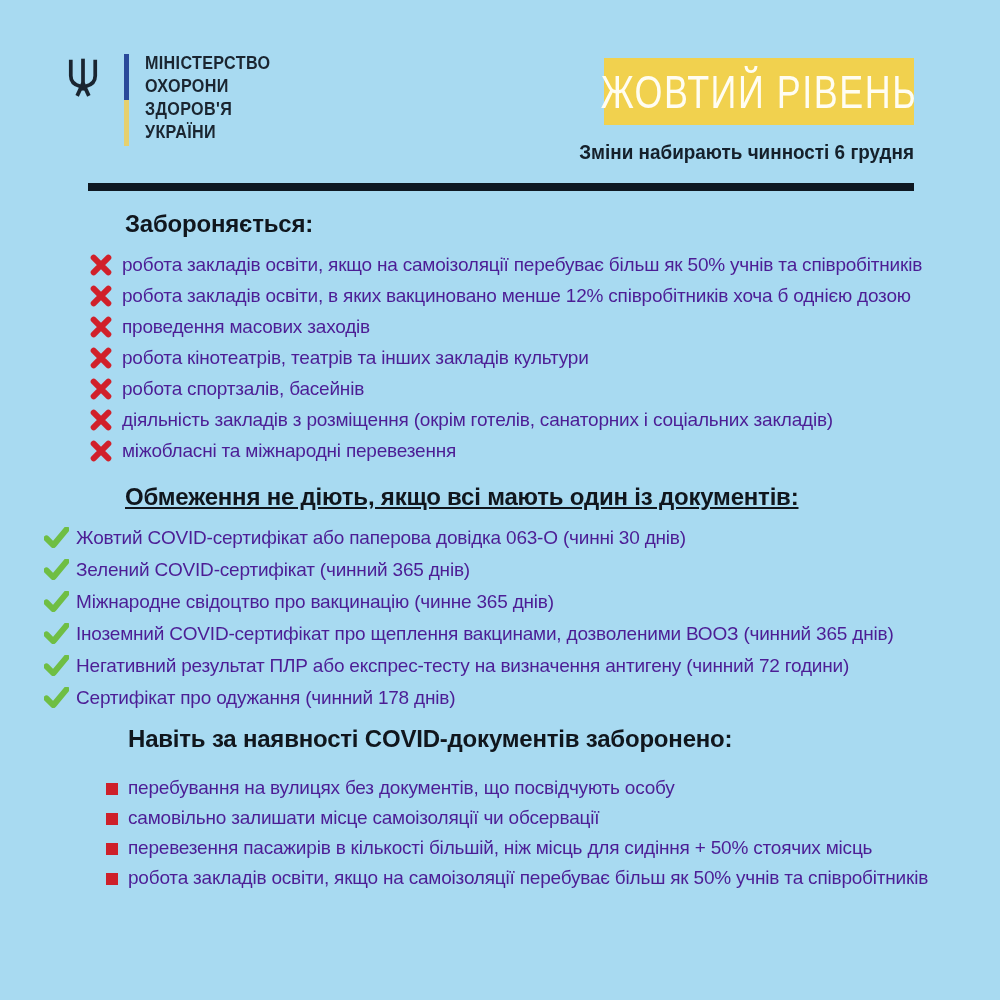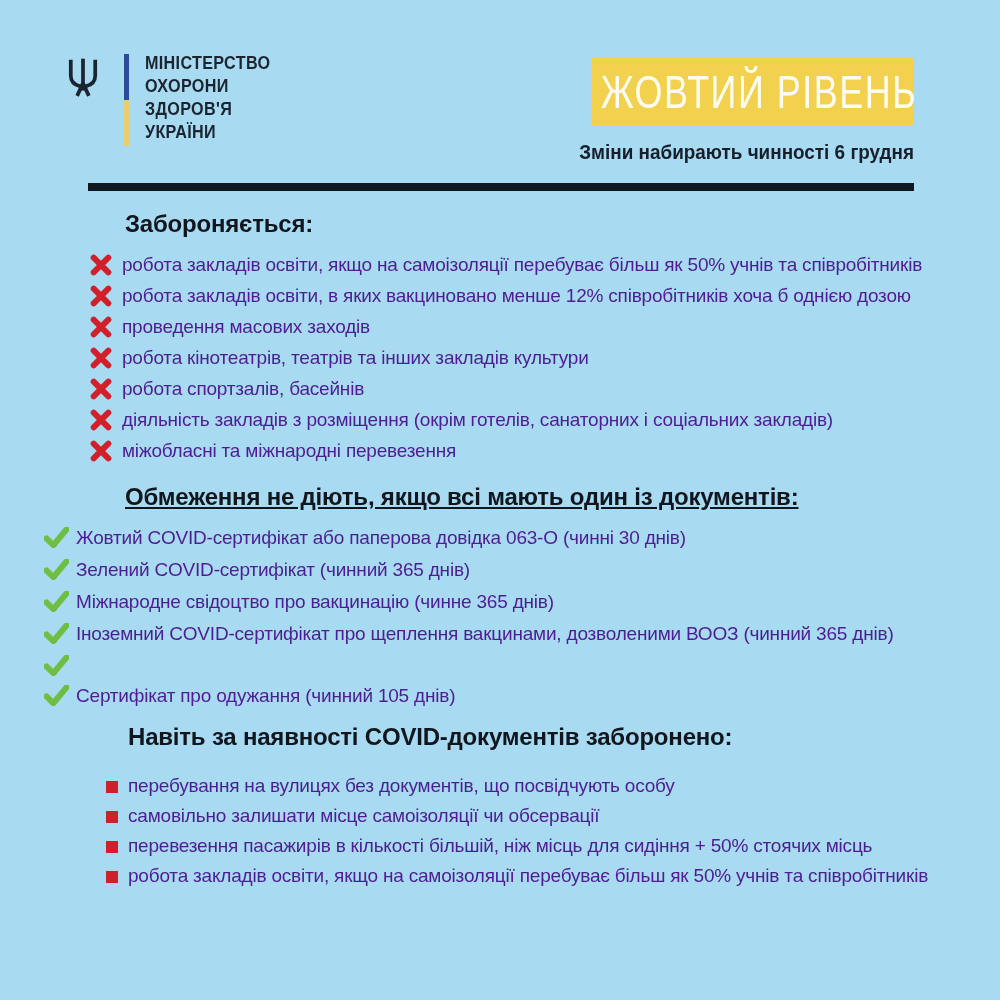--- a/index.html
+++ b/index.html
@@ -43,21 +43,20 @@
   .banner {
     position: absolute;
     right: 86px;
     top: 58px;
     width: 310px;
     height: 67px;
     background: #F1D14E;
     display: flex;
     align-items: center;
     justify-content: center;
-    padding-left: 12px;
   }
   .banner-label {
     font-size: 46px;
     font-weight: 500;
     letter-spacing: 2px;
     color: #FFFDF2;
     white-space: nowrap;
     transform: scaleX(0.78);
     transform-origin: center;
   }
@@ -260,29 +259,30 @@
           </span>
           <span class="itxt">Іноземний COVID-сертифікат про щеплення вакцинами, дозволеними ВООЗ (чинний 365 днів)</span>
         </div>
 
         <div class="item">
           <span class="ico">
             <svg viewBox="0 0 27 23" width="25" height="21" aria-hidden="true">
               <path d="M2.5 12.5 L10 20 L24.5 2.5" stroke="#6FBE44" stroke-width="6.5" stroke-linecap="round" stroke-linejoin="round" fill="none"></path>
             </svg>
           </span>
-        </div>
-
-        <div class="item">
-          <span class="ico">
-            <svg viewBox="0 0 27 23" width="25" height="21" aria-hidden="true">
-              <path d="M2.5 12.5 L10 20 L24.5 2.5" stroke="#6FBE44" stroke-width="6.5" stroke-linecap="round" stroke-linejoin="round" fill="none"></path>
-            </svg>
-          </span>
-          <span class="itxt">Сертифікат про одужання (чинний 105 днів)</span>
+          <span class="itxt">Негативний результат ПЛР або експрес-тесту на визначення антигену (чинний 72 години)</span>
+        </div>
+
+        <div class="item">
+          <span class="ico">
+            <svg viewBox="0 0 27 23" width="25" height="21" aria-hidden="true">
+              <path d="M2.5 12.5 L10 20 L24.5 2.5" stroke="#6FBE44" stroke-width="6.5" stroke-linecap="round" stroke-linejoin="round" fill="none"></path>
+            </svg>
+          </span>
+          <span class="itxt">Сертифікат про одужання (чинний 178 днів)</span>
         </div>
       </div>
 
     <div class="sec-title t3">Навіть за наявності COVID-документів заборонено:</div>
     <div class="items squares">
 
         <div class="item">
           <span class="ico">
             <span class="sq"></span>
           </span>

